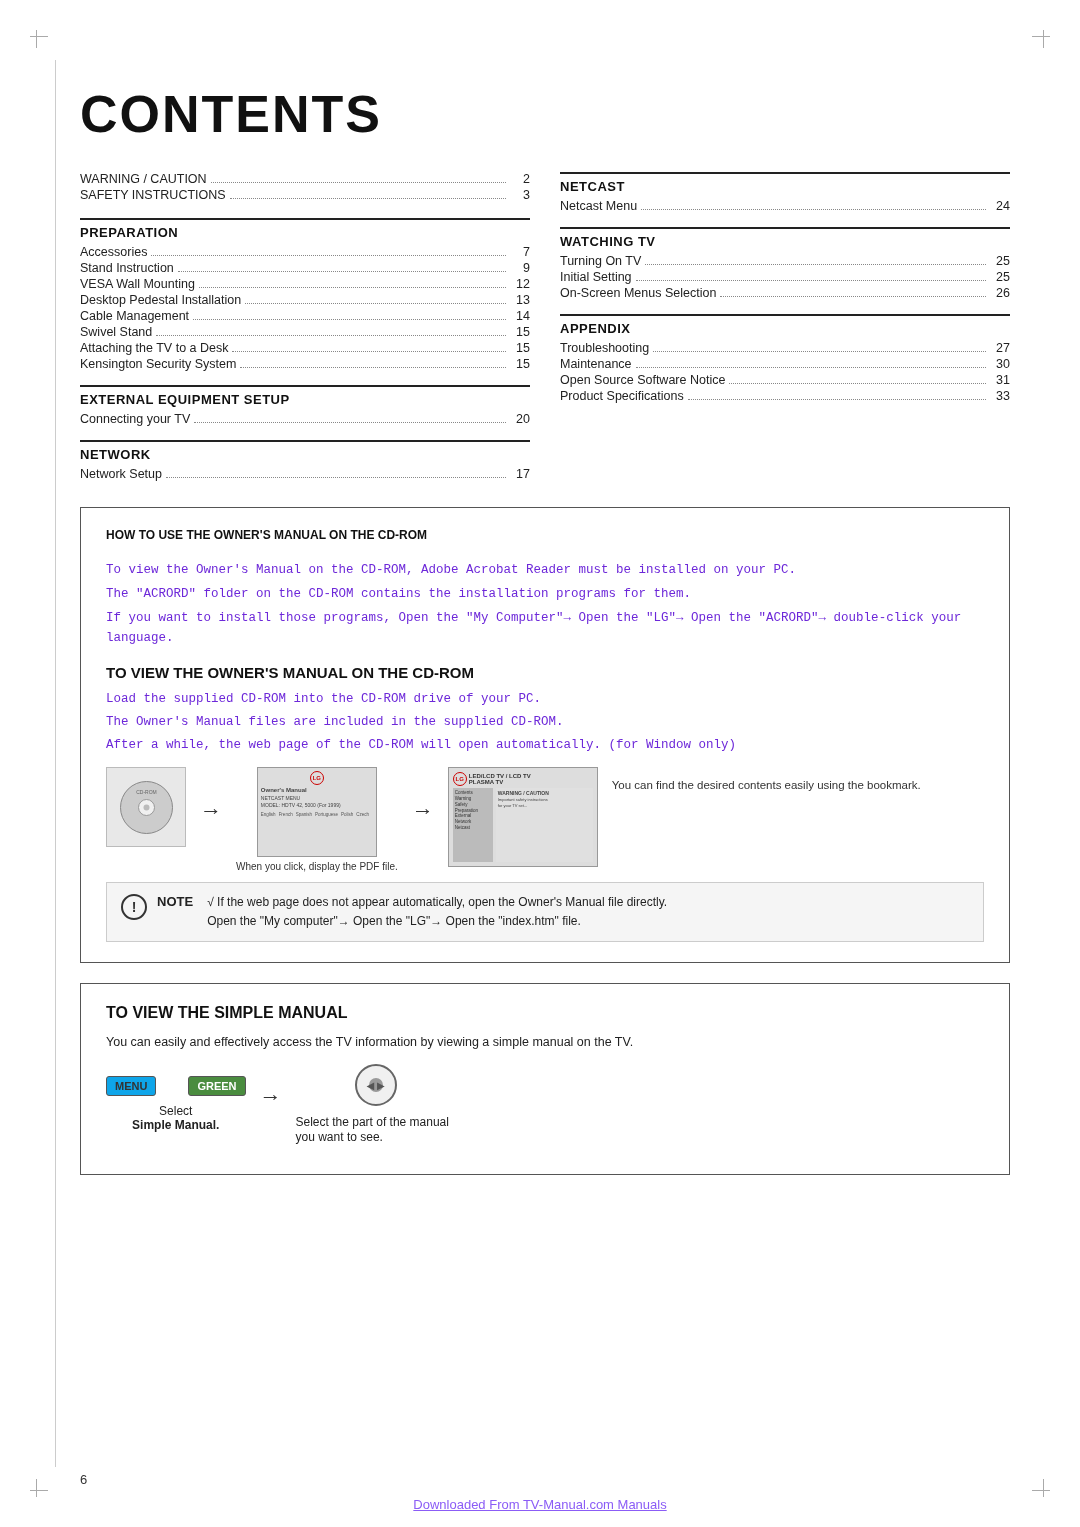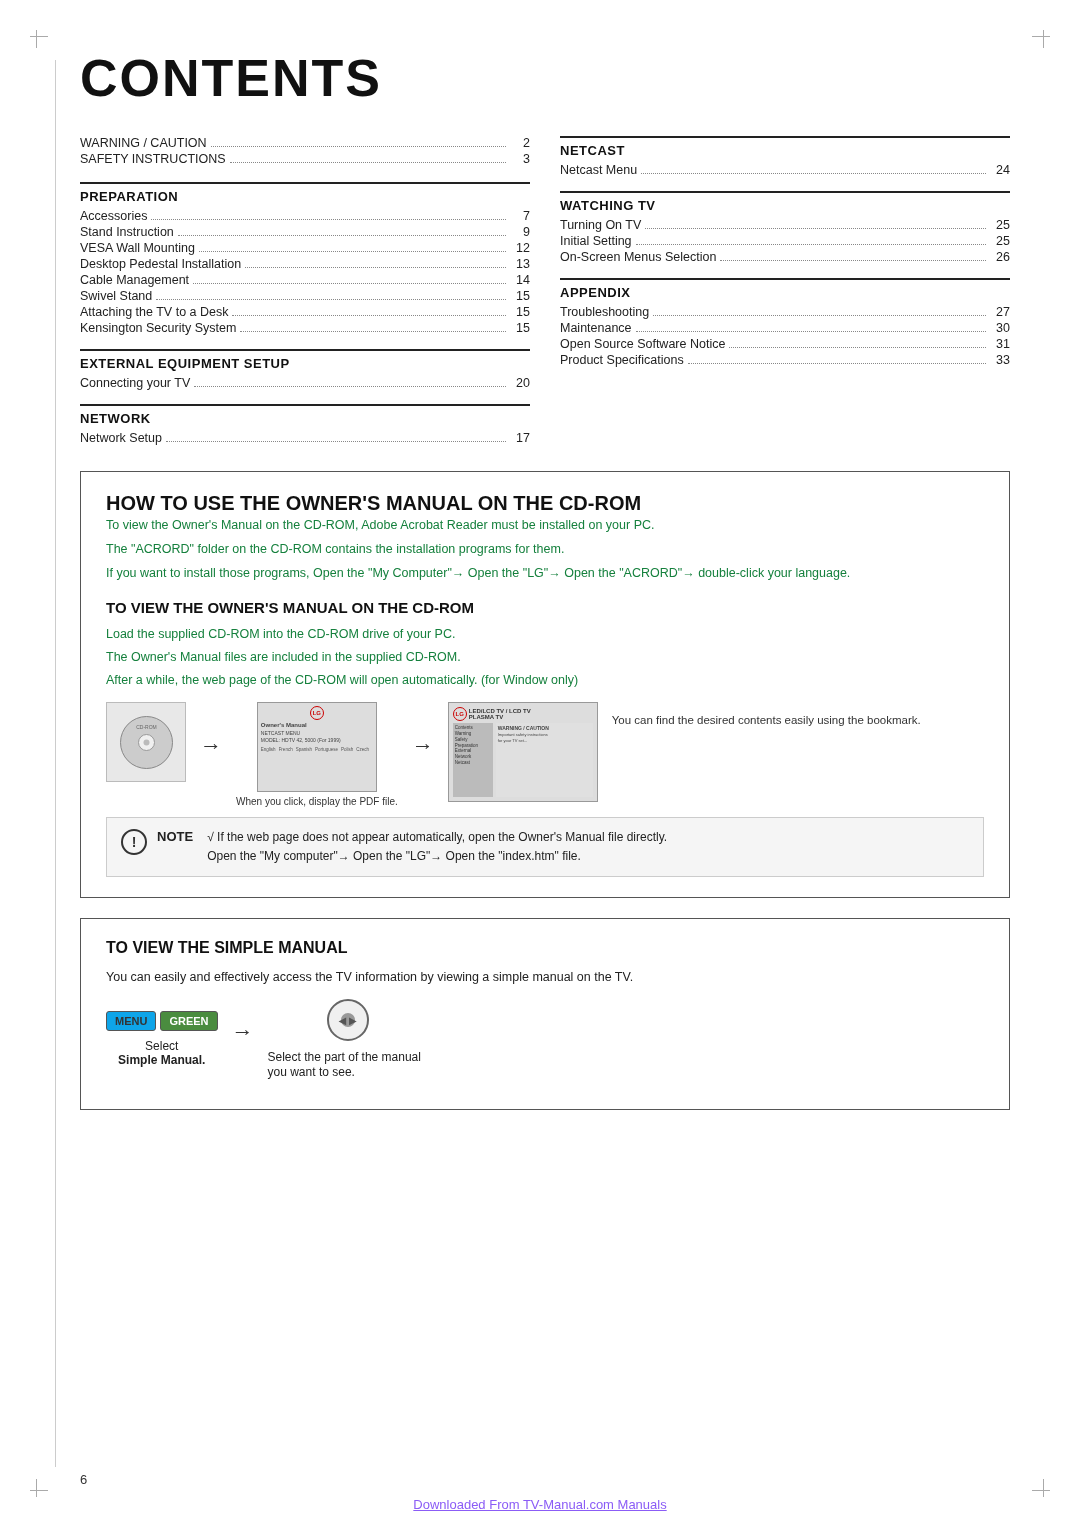--- a/index.html
+++ b/index.html
@@ -10,21 +10,21 @@
       color: #222;
       width: 1080px;
       min-height: 1527px;
       position: relative;
     }
 
     .page-wrapper {
       width: 1080px;
       min-height: 1527px;
       background: #fff;
-      padding: 48px 70px 60px 80px;
+      padding: 84px 70px 60px 80px;
       position: relative;
     }
 
     
     .corner-mark {
       position: absolute;
       width: 18px;
       height: 1px;
       background: #aaa;
     }
@@ -127,32 +127,33 @@
 
     
     .how-to-box {
       border: 1.5px solid #555;
       padding: 20px 25px;
       margin-top: 20px;
       margin-bottom: 20px;
     }
 
     .how-to-box h2 {
-      font-size: 20px;
-      font-weight: 700;
-      margin-bottom: 0;
+      font-size: 12px;
+      font-weight: 700;
+      margin-bottom: 18px;
       text-transform: uppercase;
       color: #111;
     }
 
     .how-to-box p {
       font-size: 12.5px;
       line-height: 1.6;
       margin-bottom: 4px;
-      color: #15803d;
+      color: #6d28d9;
+      font-family: Liberation Mono, monospace;
     }
 
     .how-to-section {
       margin-top: 16px;
     }
 
     .how-to-section h3 {
       font-size: 15px;
       font-weight: 700;
       margin-bottom: 8px;
@@ -258,20 +259,21 @@
     }
 
     .btn-green {
       border: 1.5px solid #555;
       border-radius: 3px;
       padding: 3px 8px;
       font-size: 11px;
       font-weight: 700;
       color: #fff;
       background: #4a8c3f;
+      margin-left: 28px;
     }
 
     .nav-circle {
       width: 42px;
       height: 42px;
       border-radius: 50%;
       border: 2px solid #666;
       display: flex;
       align-items: center;
       justify-content: center;

